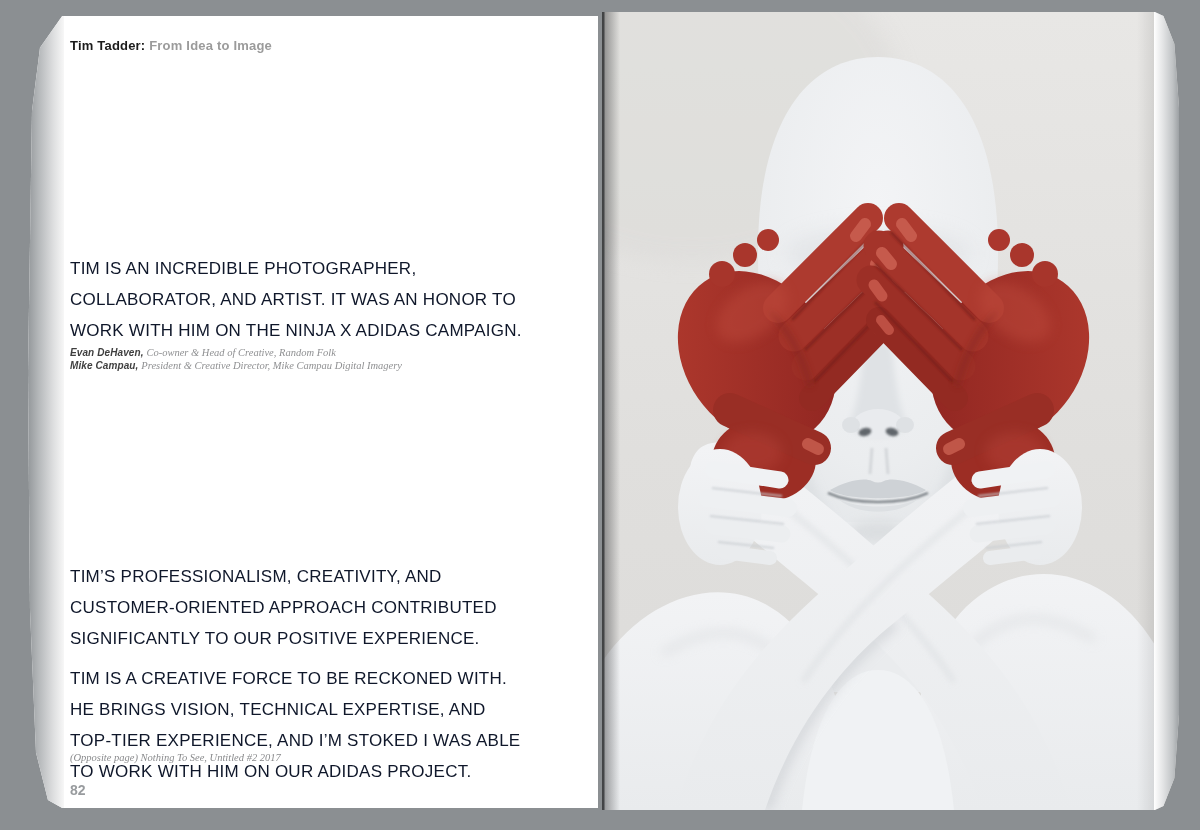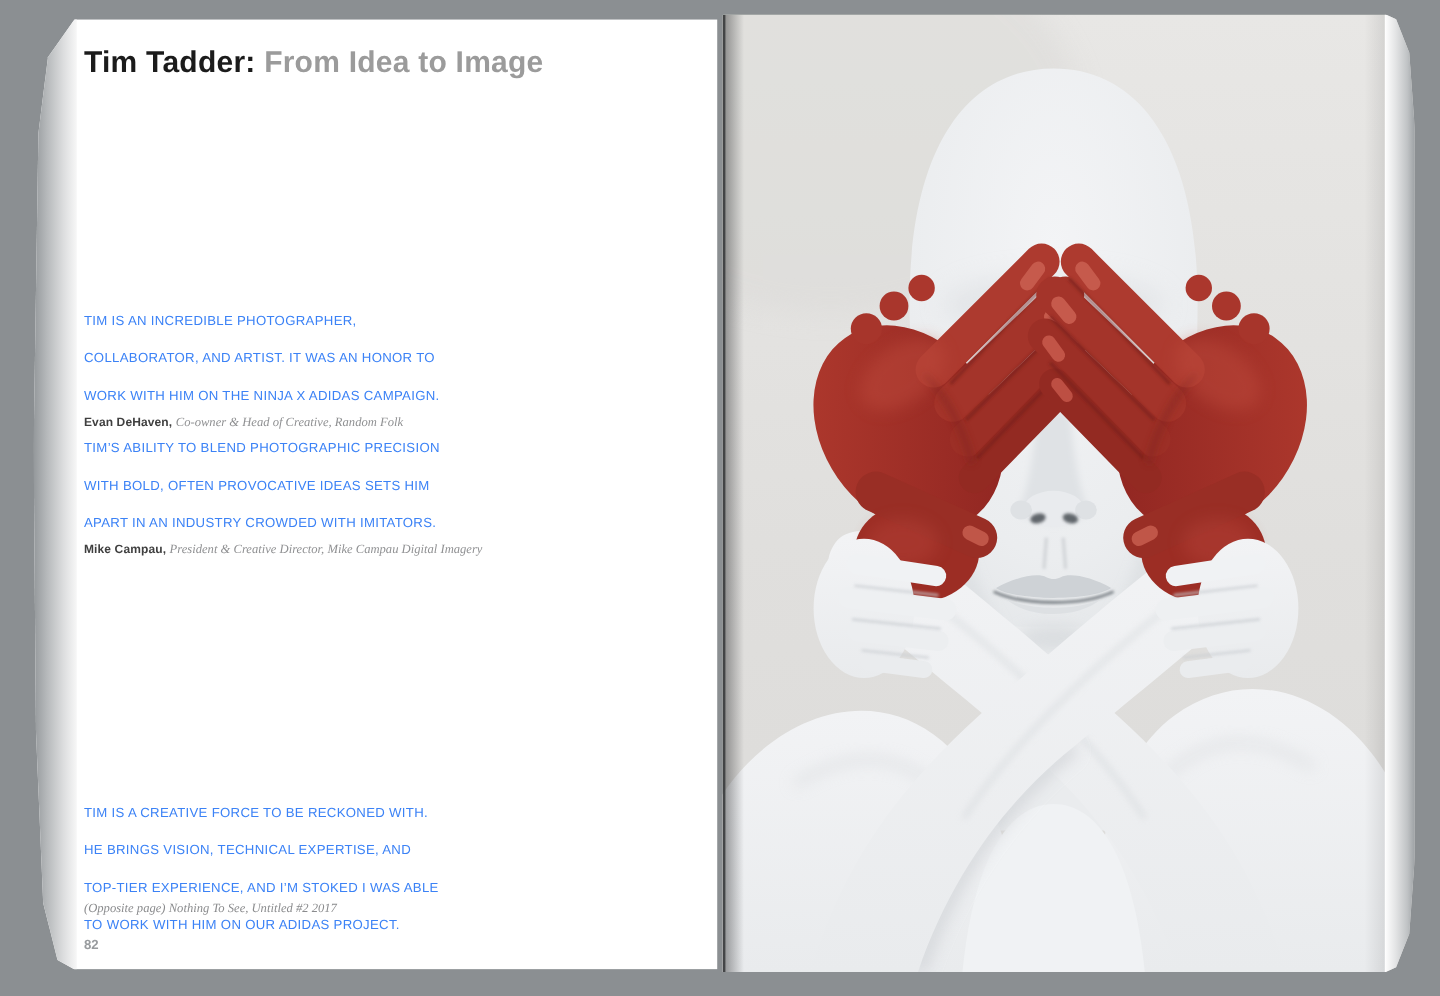--- a/index.html
+++ b/index.html
@@ -9,36 +9,36 @@
   
   .page-left{
     position:absolute;left:28px;top:16px;width:570px;height:792px;background:#ffffff;
     clip-path:polygon(6% 0,100% 0,100% 100%,6% 100%,3.5% 99%,1.4% 93%,0.35% 75%,0 45%,0.7% 12%,2.1% 4%);
   }
   .edge-left{
     position:absolute;left:0;top:0;width:36px;height:100%;
     background:linear-gradient(to left,#f7f7f7,#dddedf 30%,#b5b8ba 70%,#94989b);
   }
   .page-inner{position:absolute;left:42px;top:0;width:512px;height:100%;}
-  .headline{position:absolute;left:0;top:22px;font-size:25px;font-weight:bold;letter-spacing:.2px;white-space:pre;}
+  .headline{position:absolute;left:0;top:22px;font-size:13px;font-weight:bold;letter-spacing:.2px;white-space:pre;}
   .headline .t-black{color:#1b1b1b;}
   .headline .t-gray{color:#9b9b9b;}
   .quote-block{position:absolute;left:0;width:512px;}
   .quote-text{
-    font-size:11px;line-height:31px;letter-spacing:.25px;color:#3b82f6;
+    font-size:17px;line-height:31px;letter-spacing:.25px;color:#0f172a;
     white-space:pre;font-weight:normal;
   }
   .attr{margin-top:0px;font-size:10px;line-height:13px;white-space:pre;}
-  .attr .a-name{font-weight:bold;color:#3f3f3f;letter-spacing:.1px;}
+  .attr .a-name{font-weight:bold;color:#3f3f3f;letter-spacing:.1px;font-style:italic;}
   .attr .a-role{font-family:"Liberation Serif",serif;font-style:italic;color:#8f9092;font-size:10.5px;text-align:center;}
   .caption{
     position:absolute;left:0;top:736px;width:460px;text-align:left;
     font-family:"Liberation Serif",serif;font-style:italic;font-size:10.5px;color:#8a8b8d;
   }
-  .page-num{position:absolute;left:0;top:766px;font-size:11px;font-weight:bold;color:#989b9e;}
+  .page-num{position:absolute;left:0;top:766px;font-size:14px;font-weight:bold;color:#989b9e;}
 
   
   .page-right{
     position:absolute;left:602px;top:12px;width:577px;height:798px;background:#e2e1df;
     clip-path:polygon(0 0,95.8% 0,97.3% .5%,99.2% 4%,100% 12%,100% 88%,99.2% 96%,97.3% 99.5%,95.8% 100%,0 100%);
   }
   .edge-right{
     position:absolute;right:0;top:0;width:25px;height:100%;
     background:linear-gradient(to right,#ffffff,#e4e5e6 35%,#c0c3c5 75%,#9da1a4);
   }
@@ -56,28 +56,28 @@
       <div class="headline"><span class="t-black">Tim Tadder:</span><span class="t-gray"> From Idea to Image</span></div>
 
       <div class="quote-block" style="top:237px">
         <div class="quote-text">TIM IS AN INCREDIBLE PHOTOGRAPHER,
 COLLABORATOR, AND ARTIST. IT WAS AN HONOR TO
 WORK WITH HIM ON THE NINJA X ADIDAS CAMPAIGN.</div>
         <div class="attr"><span class="a-name">Evan DeHaven, </span><span class="a-role">Co-owner &amp; Head of Creative, Random Folk</span></div>
       </div>
 
       <div class="quote-block" style="top:343px">
-        <div class="quote-text">TIM’S ABILITY TO BLEND PHOTOGRAPHIC PRECISION
-WITH BOLD, OFTEN PROVOCATIVE IDEAS SETS HIM
-APART IN AN INDUSTRY CROWDED WITH IMITATORS.</div>
         <div class="attr"><span class="a-name">Mike Campau, </span><span class="a-role">President &amp; Creative Director, Mike Campau Digital Imagery</span></div>
       </div>
 
 
       <div class="quote-block" style="top:545px">
+        <div class="quote-text">TIM’S PROFESSIONALISM, CREATIVITY, AND
+CUSTOMER-ORIENTED APPROACH CONTRIBUTED
+SIGNIFICANTLY TO OUR POSITIVE EXPERIENCE.</div>
       </div>
 
       <div class="quote-block" style="top:647px">
         <div class="quote-text">TIM IS A CREATIVE FORCE TO BE RECKONED WITH.
 HE BRINGS VISION, TECHNICAL EXPERTISE, AND
 TOP-TIER EXPERIENCE, AND I’M STOKED I WAS ABLE
 TO WORK WITH HIM ON OUR ADIDAS PROJECT.</div>
       </div>
 
       <div class="caption">(Opposite page) Nothing To See, Untitled #2 2017</div>

